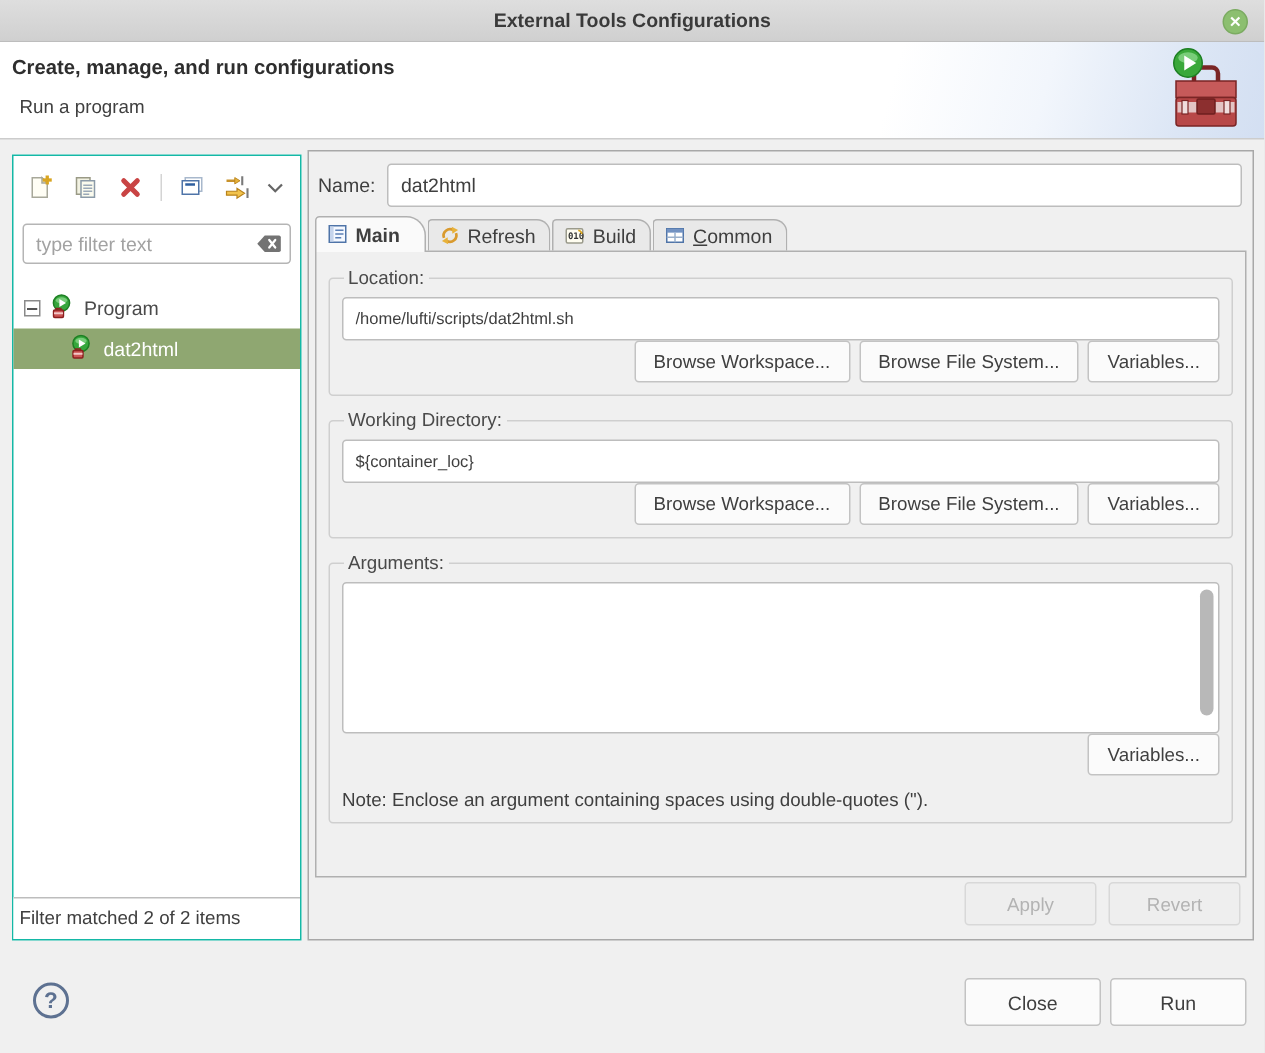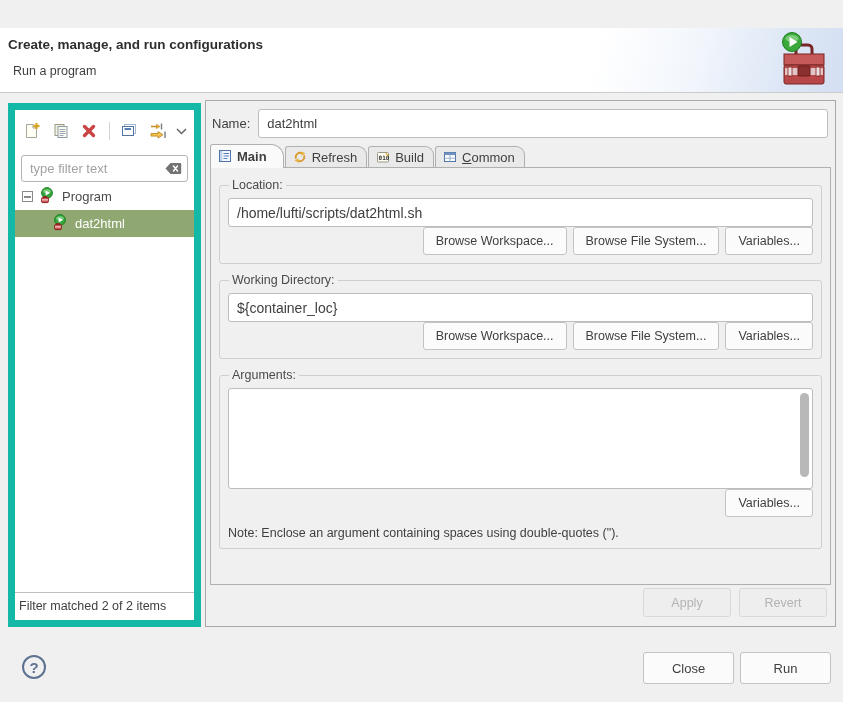--- a/index.html
+++ b/index.html
@@ -28,35 +28,35 @@
     position:absolute; top:28px; left:0; right:0; height:65px;
     background:linear-gradient(105deg,#ffffff 70%,#f2f6fc 82%,#dce6f5 93%,#d3dff2 100%);
     border-bottom:1px solid #cccccc;
   }
   .banner-title { position:absolute; left:8px; top:9px; font-size:13.5px; font-weight:bold; color:#2e2e2e; }
   .banner-subtitle { position:absolute; left:13px; top:36px; font-size:12.5px; color:#3f3f3f; }
   .banner-icon { position:absolute; right:11px; top:2px; }
   
   .sidebar {
     position:absolute; left:8px; top:103px; width:193px; height:524px;
-    background:#ffffff; border:7px solid #14b8a6;
+    background:#ffffff; border:1px solid #14b8a6;
   }
   .sb-toolbar { height:42px; display:flex; align-items:center; padding:0 5px; gap:4px; }
   .tool-btn { width:26px; height:26px; display:flex; align-items:center; justify-content:center; border-radius:3px; cursor:pointer; }
   .tool-sep { width:1px; height:18px; background:#d4d4d4; margin:0 3px; }
   .chev-btn { width:16px; height:26px; display:flex; align-items:center; justify-content:center; cursor:pointer; }
   .sb-filter { margin:3px 6px 0 6px; position:relative; }
   .sb-filter input {
     width:100%; height:27px; border:1px solid #b5b5b5; border-radius:3px;
     padding:0 26px 0 8px; font-size:13px; color:#3f3f3f; outline:none;
     font-family:"Liberation Sans", sans-serif; background:#fff;
   }
   .sb-filter input::placeholder { color:#a2a2a2; }
   .sb-filter .clear-btn { position:absolute; right:6px; top:7px; cursor:pointer; line-height:0; }
-  .sb-tree { margin-top:1px; }
+  .sb-tree { margin-top:16px; }
   .tree-row { height:27px; display:flex; align-items:center; font-size:13px; color:#4a4a4a; cursor:default; }
   .tree-row.root { padding-left:7px; gap:6px; }
   .tree-row.child { padding-left:37px; gap:6px; }
   .tree-row.selected { background:#8fa771; color:#ffffff; }
   .expander { width:11px; height:11px; border:1px solid #8a8a8a; background:#fff; display:flex; align-items:center; justify-content:center; }
   .sb-status {
     position:absolute; left:0; right:0; bottom:0; border-top:1px solid #bdbdbd;
     padding:6px 4px 7px 4px; font-size:12.5px; color:#3f3f3f; background:#fff;
   }
   
@@ -82,21 +82,21 @@
     background:#fafafa; font-weight:bold; height:24px; z-index:2;
     border-radius:3px 13px 0 0; padding-right:16px;
   }
   .tab .mn { text-decoration:underline; }
   .tab-content {
     position:absolute; left:4px; top:66px; right:4px; bottom:41px;
     border:1px solid #b0b0b0; background:#f0f0f0; padding:10px 8px 8px 8px; z-index:1;
   }
   fieldset.group { border:1px solid #cfcfcf; border-radius:3px; padding:6px 8px 8px 8px; margin-bottom:9px; }
   fieldset.group legend { font-size:12.5px; color:#4a4a4a; padding:0 3px; margin-left:1px; }
-  .full-input { width:100%; height:29px; border:1px solid #bdbdbd; border-radius:3px; background:#fff; padding:0 8px; font-size:14px; color:#3f3f3f; outline:none; font-family:"Liberation Sans", sans-serif; }
+  .full-input { width:100%; height:29px; border:1px solid #bdbdbd; border-radius:3px; background:#fff; padding:0 8px; font-size:11px; color:#3f3f3f; outline:none; font-family:"Liberation Sans", sans-serif; }
   .btn-row { display:flex; justify-content:flex-end; gap:6px; margin-top:0; }
   .btn {
     height:28px; padding:0 12px; background:#fbfbfb; border:1px solid #c3c3c3;
     border-radius:3px; font-size:12.5px; color:#3f3f3f; cursor:pointer;
     font-family:"Liberation Sans", sans-serif;
   }
   .btn:disabled { background:#eeeeee; color:#b3b3b3; border-color:#d8d8d8; cursor:default; }
   .args-box {
     position:relative; height:101px; border:1px solid #bdbdbd; border-radius:3px; background:#fff;
   }
@@ -113,20 +113,26 @@
     display:flex; align-items:center; justify-content:center; cursor:pointer; background:transparent;
   }
   .footer-btns { position:absolute; right:12px; bottom:18px; display:flex; gap:6px; }
   .footer-btns .btn { min-width:91px; height:32px; font-size:13px; }
 </style>
 </head>
 <body>
 
 <div class="window">
 
+  <div class="titlebar">
+    <span class="titlebar-title">External Tools Configurations</span>
+    <span class="titlebar-close">
+      <span>✕</span>
+    </span>
+  </div>
 
   <div class="banner">
     <div class="banner-title">Create, manage, and run configurations</div>
     <div class="banner-subtitle">Run a program</div>
     <span class="banner-icon">
       <svg width="58" height="60" viewBox="0 0 58 60">
         <path d="M22 25 v-6 a4 4 0 0 1 4 -4 h8 a4 4 0 0 1 4 4 v6" fill="none" stroke="#7a2525" stroke-width="3"></path>
         <rect x="10" y="24" width="40" height="11" fill="#c65a5a" stroke="#7a2525"></rect>
         <rect x="10" y="35" width="40" height="19" rx="2" fill="#b84848" stroke="#7a2525"></rect>
         <rect x="11" y="38" width="38" height="7" fill="#e3c4c4"></rect>

